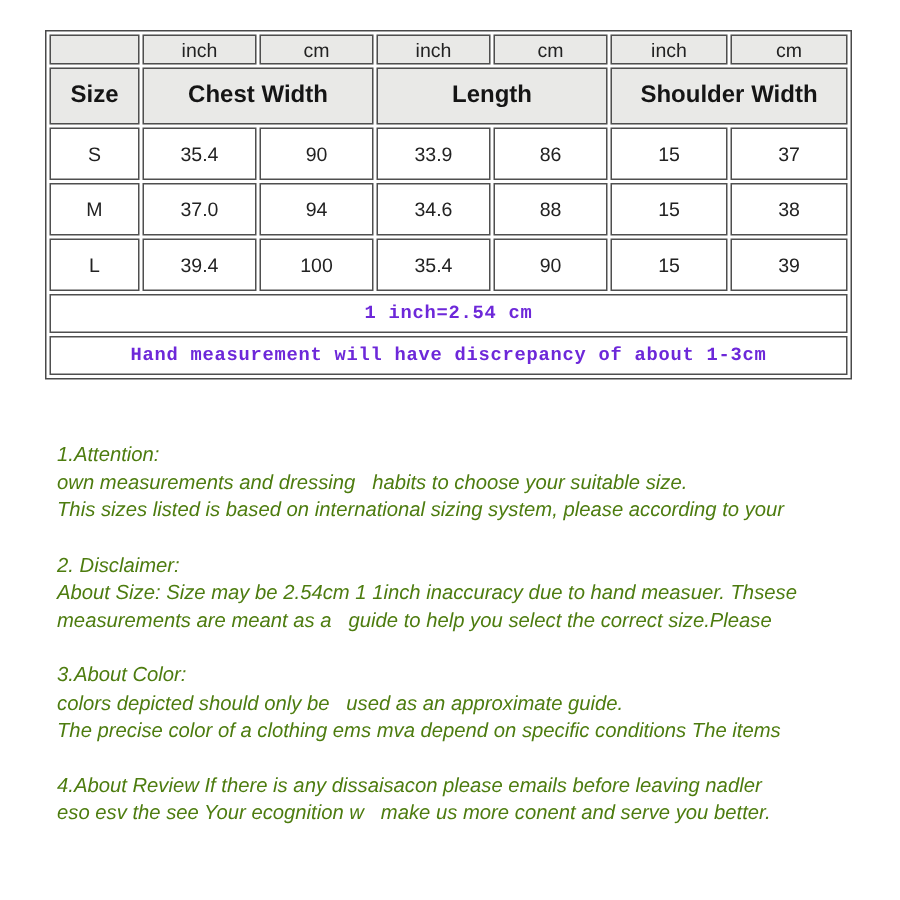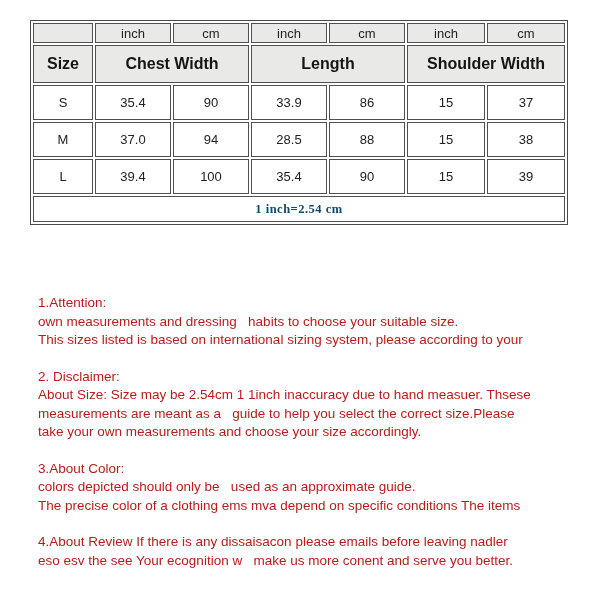--- a/index.html
+++ b/index.html
@@ -45,36 +45,37 @@
     height: 18px;
   }
   td.data {
     background: #ffffff;
     font-size: 13px;
     color: #222222;
     height: 33px;
   }
   td.note {
     background: #ffffff;
-    font-family: Liberation Serif, serif;
+    font-family: Liberation Mono, monospace;
     font-weight: bold;
     font-size: 12.5px;
     letter-spacing: 0.5px;
-    color: #0c4a6e;
+    color: #6d28d9;
     height: 24px;
   }
 
   
   .notes-area {
     position: absolute;
     left: 38px; top: 294px;
     width: 535px;
     font-size: 13.5px;
     line-height: 18.5px;
-    color: #b91c1c;
+    color: #4d7c0f;
+    font-style: italic;
   }
   .note-section { margin-bottom: 18px; }
   .text-line { white-space: pre-wrap; }
 </style>
 </head>
 <body>
 
 <div class="page">
 
   <table class="size-chart">
@@ -110,54 +111,56 @@
         <td class="data">90</td>
         <td class="data">33.9</td>
         <td class="data">86</td>
         <td class="data">15</td>
         <td class="data">37</td>
       </tr>
       <tr>
         <td class="data">M</td>
         <td class="data">37.0</td>
         <td class="data">94</td>
-        <td class="data">28.5</td>
+        <td class="data">34.6</td>
         <td class="data">88</td>
         <td class="data">15</td>
         <td class="data">38</td>
       </tr>
       <tr>
         <td class="data">L</td>
         <td class="data">39.4</td>
         <td class="data">100</td>
         <td class="data">35.4</td>
         <td class="data">90</td>
         <td class="data">15</td>
         <td class="data">39</td>
       </tr>
 
       <tr>
         <td class="note" colspan="7">1 inch=2.54 cm</td>
       </tr>
+      <tr>
+        <td class="note" colspan="7">Hand measurement will have discrepancy of about 1-3cm</td>
+      </tr>
     </tbody>
   </table>
 
   <div class="notes-area">
 
     <div class="note-section">
       <div class="text-line">1.Attention:</div>
       <div class="text-line">own measurements and dressing   habits to choose your suitable size.</div>
       <div class="text-line">This sizes listed is based on international sizing system, please according to your</div>
     </div>
 
     <div class="note-section">
       <div class="text-line">2. Disclaimer:</div>
       <div class="text-line">About Size: Size may be 2.54cm 1 1inch inaccuracy due to hand measuer. Thsese</div>
       <div class="text-line">measurements are meant as a   guide to help you select the correct size.Please</div>
-      <div class="text-line">take your own measurements and choose your size accordingly.</div>
     </div>
 
     <div class="note-section">
       <div class="text-line">3.About Color:</div>
       <div class="text-line">colors depicted should only be   used as an approximate guide.</div>
       <div class="text-line">The precise color of a clothing ems mva depend on specific conditions The items</div>
     </div>
 
     <div class="note-section">
       <div class="text-line">4.About Review If there is any dissaisacon please emails before leaving nadler</div>

